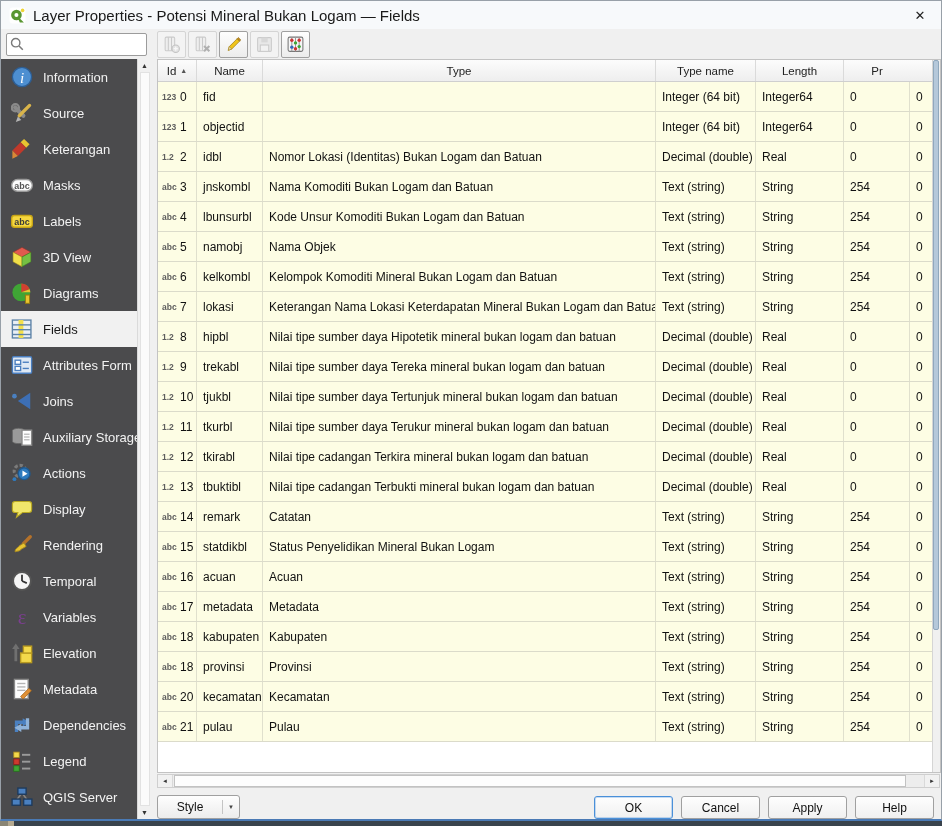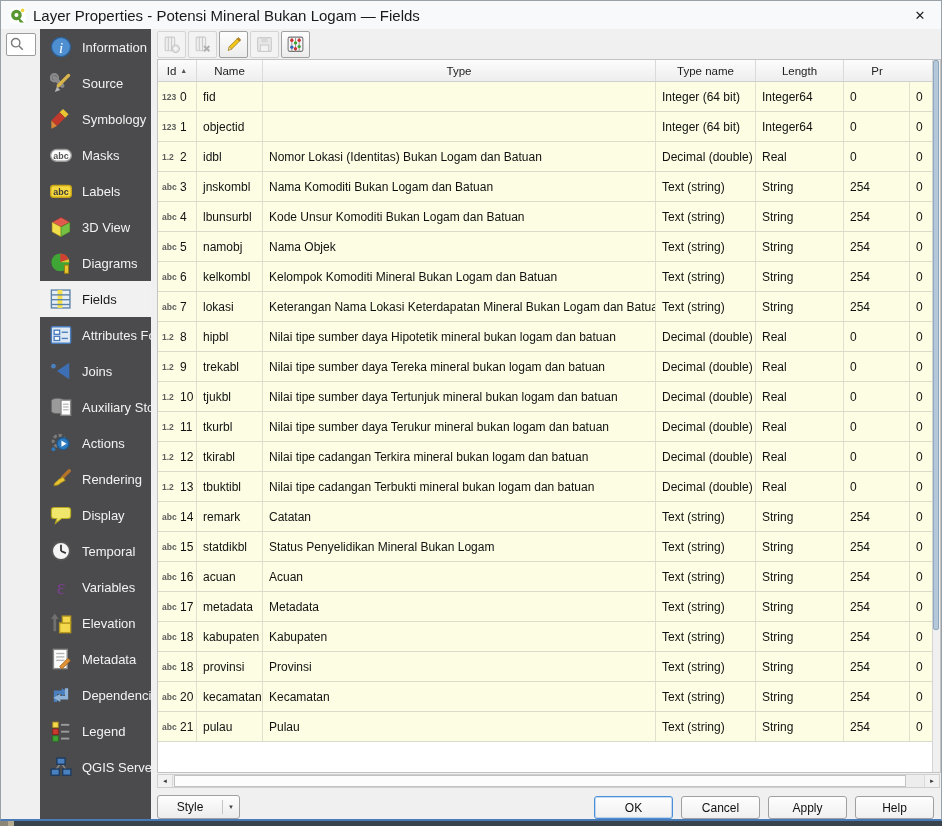--- a/index.html
+++ b/index.html
@@ -14,21 +14,21 @@
     background:#f0f0f0;border:1px solid #98a0a8;border-bottom:2px solid #4a7ab5;
     box-sizing:border-box;position:relative;
   }
   
   .titlebar{height:28px;flex:0 0 28px;background:#f7f9fb;display:flex;align-items:center;padding:0 10px 0 8px;gap:7px;}
   .app-icon{width:17px;height:17px;flex:0 0 17px;}
   .title{font-size:15px;color:#1a1a1a;white-space:nowrap;}
   .close{margin-left:auto;font-size:13px;color:#222;width:22px;text-align:center;}
   
   .main{flex:1;display:flex;min-height:0;}
-  .leftcol{width:150px;flex:0 0 150px;display:flex;flex-direction:row;min-height:0;}
+  .leftcol{width:150px;flex:0 0 150px;display:flex;flex-direction:column;min-height:0;}
   .search-wrap{height:30px;flex:0 0 30px;background:#f0f0f0;position:relative;padding:4px 4px 3px 5px;box-sizing:border-box;}
   .search-input{width:100%;height:23px;box-sizing:border-box;border:1px solid #9c9c9c;border-radius:2px;padding:0 4px 0 24px;font-size:12px;background:#fff;outline:none;font-family:inherit;}
   .search-icon{position:absolute;left:9px;top:8px;width:14px;height:14px;}
   .sidebar{flex:1;background:#4b4b4d;display:flex;min-height:0;}
   .sidebar-items{flex:1;overflow:hidden;}
   .side-item{height:36px;display:flex;align-items:center;gap:10px;padding-left:10px;color:#f2f2f2;font-size:13px;white-space:nowrap;}
   .side-item.selected{background:#f1f1f1;color:#1a1a1a;}
   .side-icon{width:22px;height:22px;flex:0 0 22px;}
   .side-scroll{width:14px;flex:0 0 14px;background:#f0f0f0;border-left:1px solid #dadada;display:flex;flex-direction:column;align-items:center;font-size:7px;color:#333;padding:3px 0;box-sizing:border-box;}
   .strack{flex:1;width:10px;background:#fbfbfb;border:1px solid #e2e2e2;margin:3px 0;box-sizing:border-box;}
@@ -265,21 +265,21 @@
             <div class="side-item">
               <svg class="side-icon" viewBox="0 0 16 16">
                 <use href="#source-icon"></use>
               </svg>
               <span class="side-label">Source</span>
             </div>
             <div class="side-item">
               <svg class="side-icon" viewBox="0 0 16 16">
                 <use href="#symbology-icon"></use>
               </svg>
-              <span class="side-label">Symbology</span>
+              <span class="side-label">Keterangan</span>
             </div>
             <div class="side-item">
               <svg class="side-icon" viewBox="0 0 16 16">
                 <use href="#masks-icon"></use>
               </svg>
               <span class="side-label">Masks</span>
             </div>
             <div class="side-item">
               <svg class="side-icon" viewBox="0 0 16 16">
                 <use href="#labels-icon"></use>
@@ -323,29 +323,29 @@
               <span class="side-label">Auxiliary Storage</span>
             </div>
             <div class="side-item">
               <svg class="side-icon" viewBox="0 0 16 16">
                 <use href="#actions-icon"></use>
               </svg>
               <span class="side-label">Actions</span>
             </div>
             <div class="side-item">
               <svg class="side-icon" viewBox="0 0 16 16">
+                <use href="#display-icon"></use>
+              </svg>
+              <span class="side-label">Display</span>
+            </div>
+            <div class="side-item">
+              <svg class="side-icon" viewBox="0 0 16 16">
                 <use href="#rendering-icon"></use>
               </svg>
               <span class="side-label">Rendering</span>
-            </div>
-            <div class="side-item">
-              <svg class="side-icon" viewBox="0 0 16 16">
-                <use href="#display-icon"></use>
-              </svg>
-              <span class="side-label">Display</span>
             </div>
             <div class="side-item">
               <svg class="side-icon" viewBox="0 0 16 16">
                 <use href="#temporal-icon"></use>
               </svg>
               <span class="side-label">Temporal</span>
             </div>
             <div class="side-item">
               <svg class="side-icon" viewBox="0 0 16 16">
                 <use href="#variables-icon"></use>

